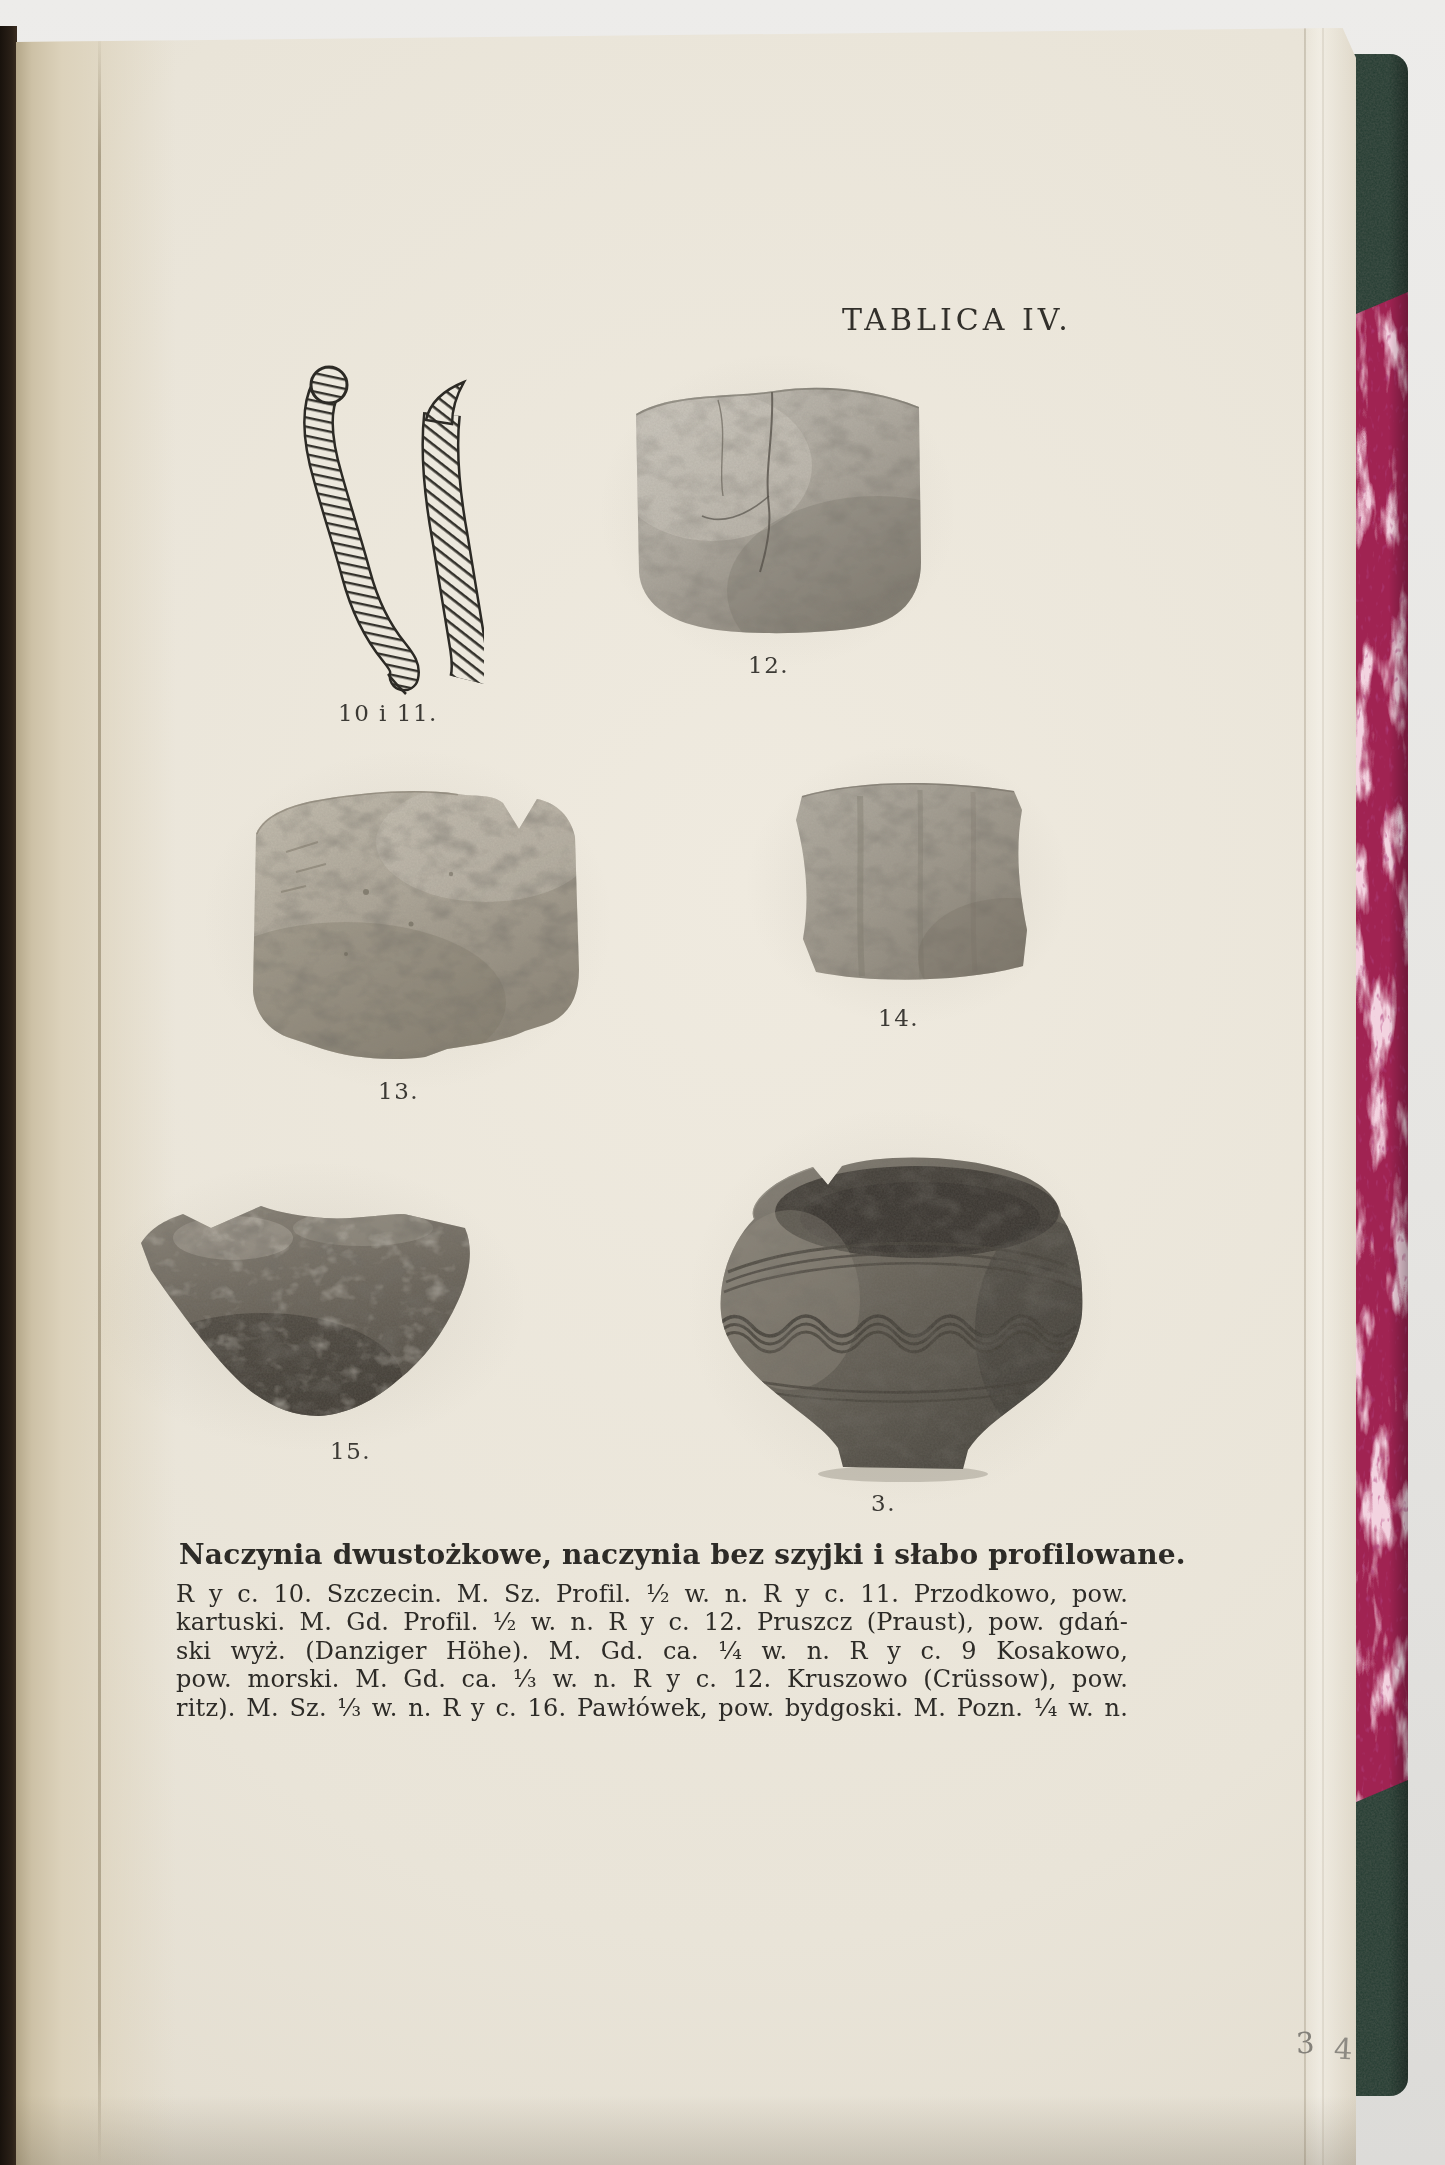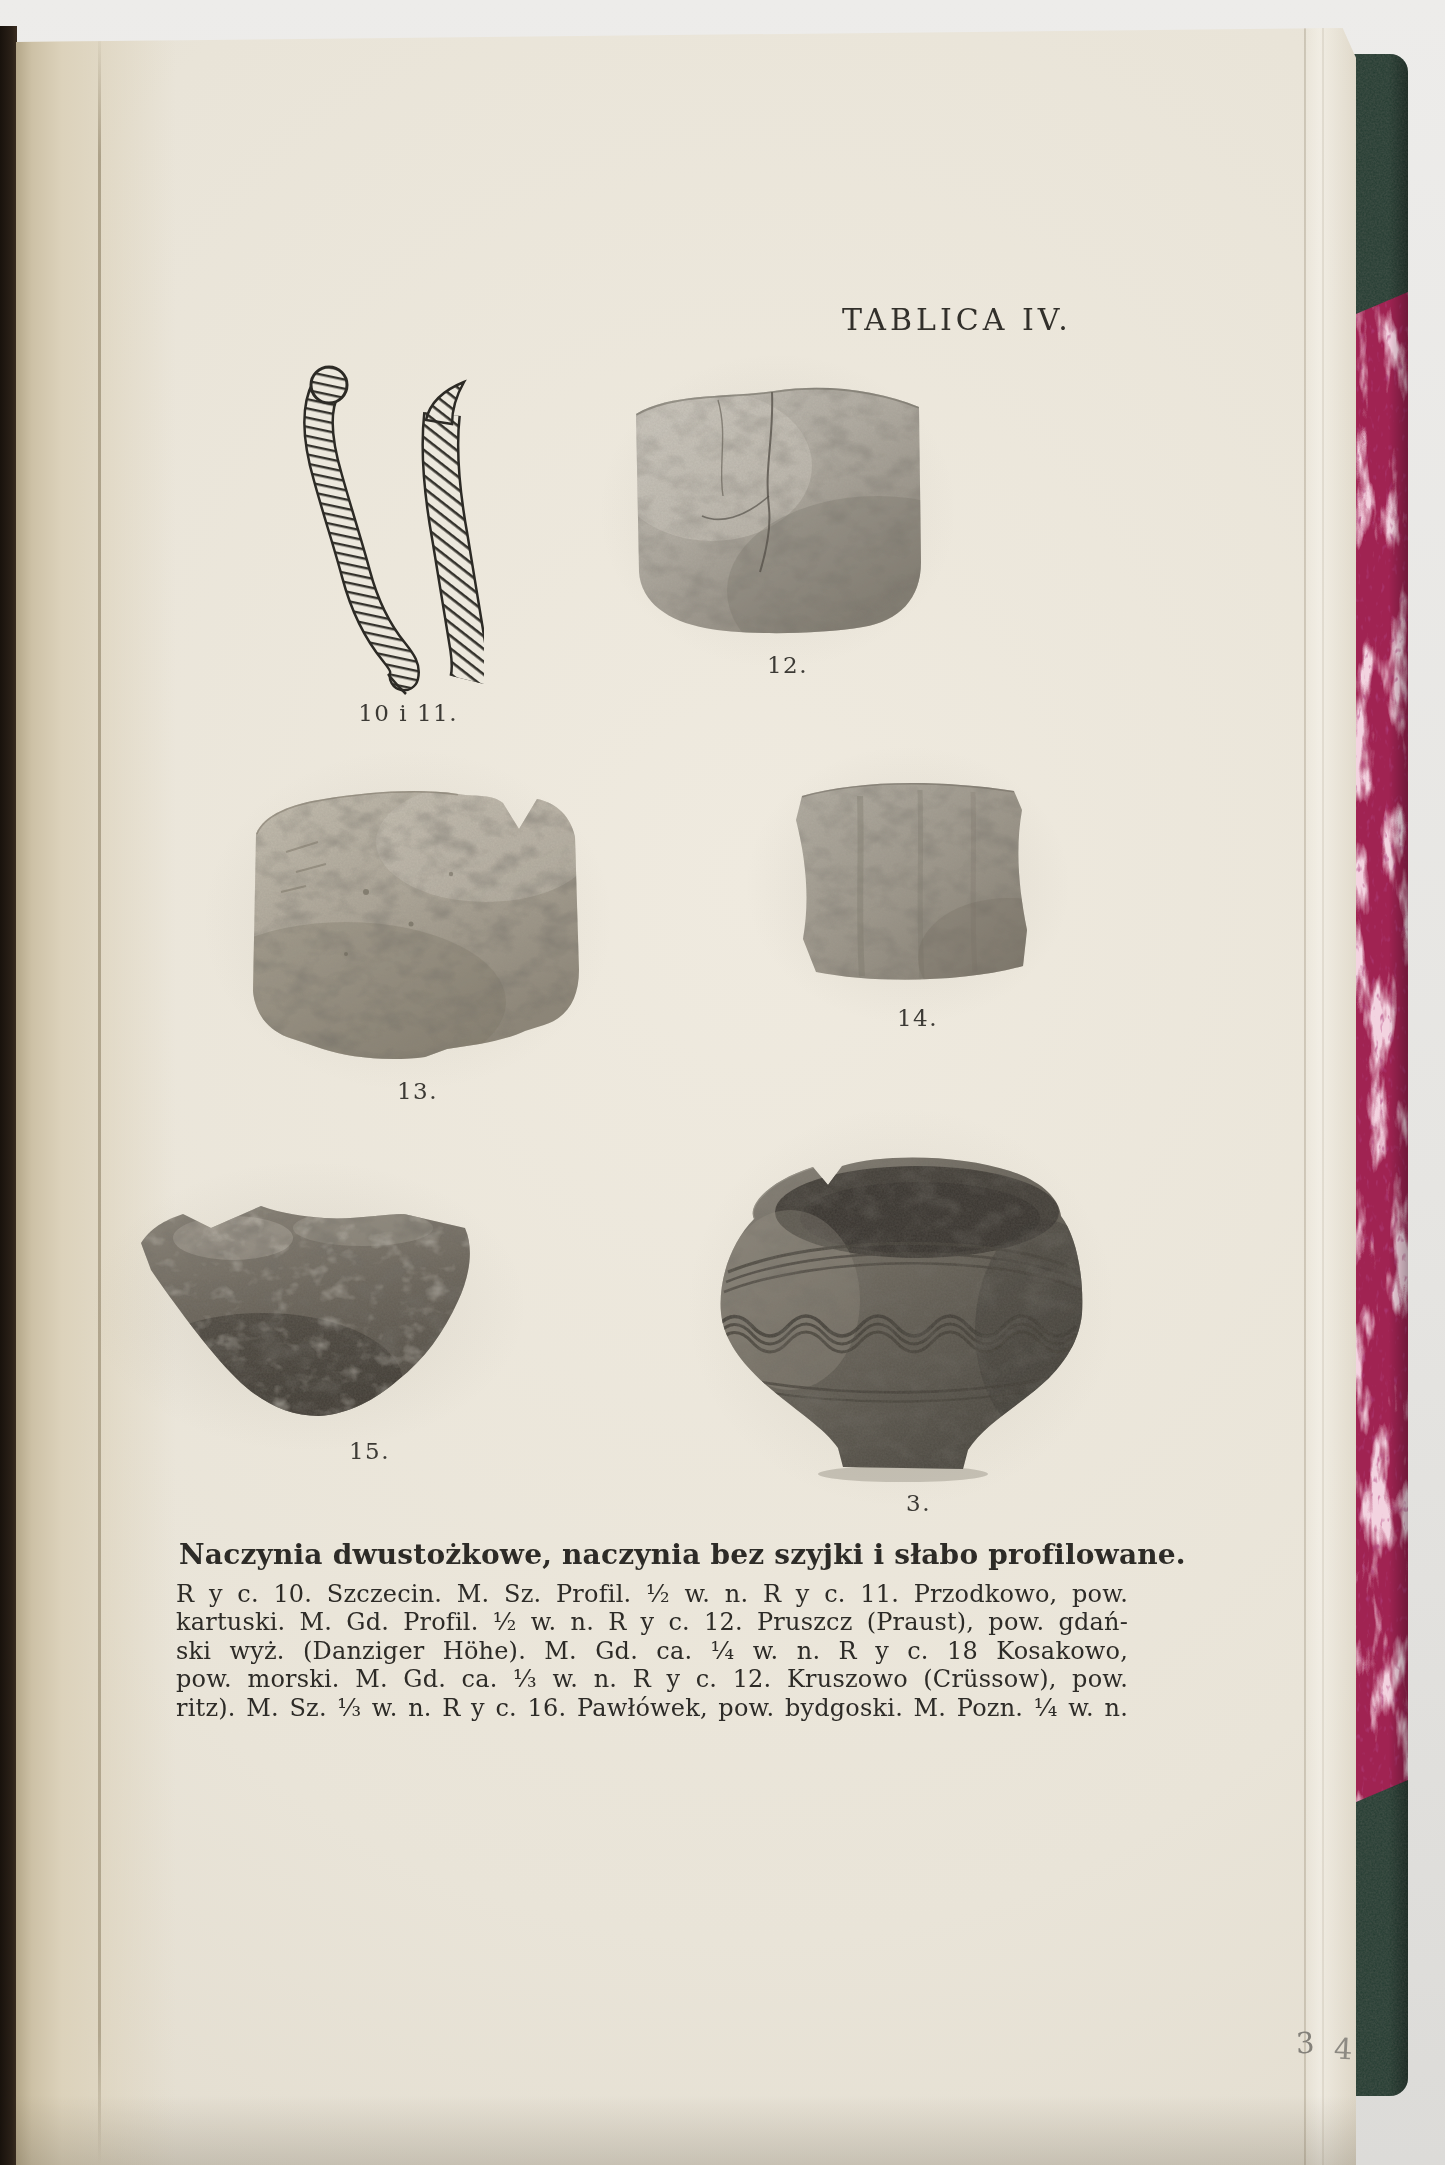--- a/index.html
+++ b/index.html
@@ -28,21 +28,21 @@
 
   
   .content{position:absolute;inset:0;z-index:3;}
   .plate-heading{position:absolute;left:842px;top:302px;font-size:30px;letter-spacing:4px;
         color:#32302b;white-space:nowrap;}
   .figure{position:absolute;}
   .photo::before{content:"";position:absolute;inset:-20px;
         background:radial-gradient(ellipse at 50% 50%,rgba(120,112,98,.14),rgba(120,112,98,0) 72%);}
   .figure svg{position:relative;display:block;width:100%;height:100%;}
   .fig-label{position:absolute;font-size:23px;letter-spacing:1.5px;color:#3c3a35;
-        text-align:right;white-space:nowrap;}
+        text-align:left;white-space:nowrap;}
 
   .caption{position:absolute;left:176px;top:1538px;width:952px;color:#2d2b27;}
   .caption-title{font-size:28px;font-weight:bold;letter-spacing:.2px;white-space:nowrap;margin:0 0 9px 3px;}
   .caption-line{font-size:24px;line-height:28.4px;word-spacing:2px;letter-spacing:.2px;
         text-align:justify;text-align-last:justify;}
 
   .pencil{position:absolute;color:#84817a;font-size:29px;}
   .pencil-3{left:1296px;top:2026px;transform:rotate(-3deg);}
   .pencil-4{left:1334px;top:2032px;transform:rotate(3deg);color:#8d8a83;}
 </style>
@@ -272,21 +272,21 @@
           <rect width="382" height="354" filter="url(#grain)" opacity="0.28"></rect>
         </g>
       </svg>
     </div>
     <div class="fig-label" style="left:871px;top:1490px;width:60px">3.</div>
 
     <div class="caption">
       <div class="caption-title">Naczynia dwustożkowe, naczynia bez szyjki i słabo profilowane.</div>
       <div class="caption-line">R y c. 10. Szczecin. M. Sz. Profil. ¹⁄₂ w. n. R y c. 11. Przodkowo, pow.</div>
       <div class="caption-line">kartuski. M. Gd. Profil. ¹⁄₂ w. n. R y c. 12. Pruszcz (Praust), pow. gdań-</div>
-      <div class="caption-line">ski wyż. (Danziger Höhe). M. Gd. ca. ¹⁄₄ w. n. R y c. 18 Kosakowo,</div>
+      <div class="caption-line">ski wyż. (Danziger Höhe). M. Gd. ca. ¹⁄₄ w. n. R y c. 9 Kosakowo,</div>
       <div class="caption-line">pow. morski. M. Gd. ca. ¹⁄₃ w. n. R y c. 12. Kruszowo (Crüssow), pow.</div>
       <div class="caption-line">ritz). M. Sz. ¹⁄₃ w. n. R y c. 16. Pawłówek, pow. bydgoski. M. Pozn. ¹⁄₄ w. n.</div>
     </div>
 
     <div class="pencil pencil-3">3</div>
     <div class="pencil pencil-4">4</div>
 
   </div>
 </div>
 

